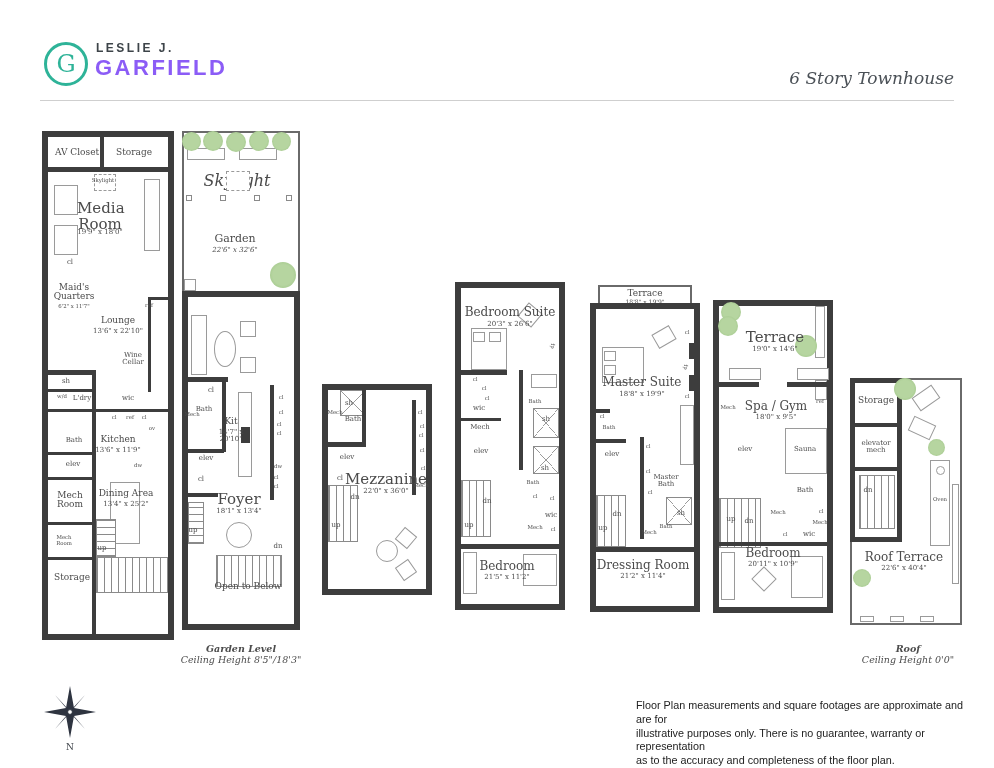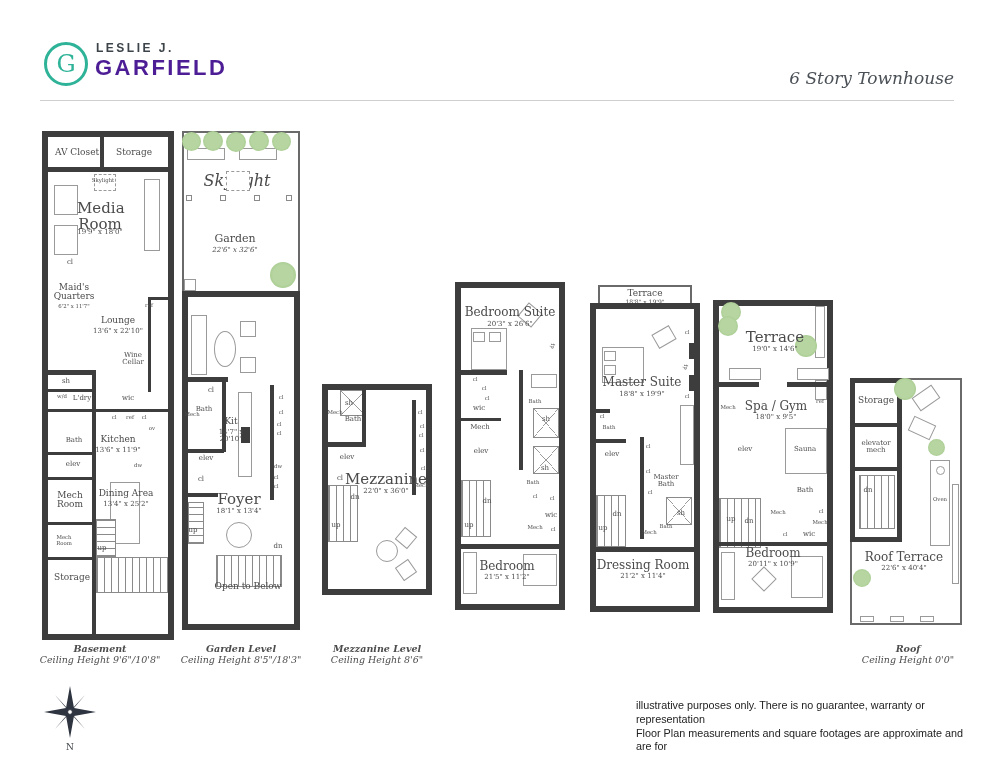--- a/index.html
+++ b/index.html
@@ -5,21 +5,21 @@
   html,body{margin:0;padding:0;background:#fff;}
   .canvas{position:relative;width:994px;height:768px;background:#fff;overflow:hidden;
           font-family:"Liberation Sans",sans-serif;}
   
   .logo-circle{position:absolute;left:44px;top:42px;width:38px;height:38px;border-radius:50%;
                border:3px solid #2eb398;display:flex;align-items:center;justify-content:center;}
   .logo-g{color:#2eb398;font-family:"DejaVu Serif",serif;font-size:24px;line-height:1;}
   .logo-line1{position:absolute;left:96px;top:41px;font-size:12px;font-weight:bold;
               letter-spacing:2.5px;color:#3d4449;}
   .logo-line2{position:absolute;left:95px;top:55px;font-size:22px;font-weight:bold;
-              letter-spacing:2.5px;color:#4c1d95;}
+              letter-spacing:2.5px;color:#8b5cf6;}
   .title{position:absolute;right:40px;top:32px;text-align:right;font-family:"DejaVu Serif",serif;
          font-style:italic;font-weight:bold;font-size:29px;color:#41474d;}
   .subtitle{position:absolute;right:40px;top:68px;text-align:right;font-family:"DejaVu Serif",serif;
             font-style:italic;font-size:17px;color:#4a5056;}
   .rule{position:absolute;left:40px;right:40px;top:100px;border-top:1px solid #cfcfcf;}
   
   .plan{position:absolute;border:6px solid #3d3d3d;background:#fff;box-sizing:border-box;}
   .thin{border:2px solid #6a6a6a;}
   .wrap-abs{position:absolute;}
   .plan i,.plan b,.plan em{position:absolute;transform:translate(-50%,-50%);
@@ -341,44 +341,37 @@
     <div class="f" style="left:84px;top:86px;width:9px;height:9px;border-radius:50%"></div>
     <div class="f" style="left:100px;top:104px;width:7px;height:100px"></div>
     <i class="xs" style="left:88px;top:120px">Oven</i>
     <b class="big" style="left:52px;top:177px">Roof Terrace</b>
     <em style="left:52px;top:189px">22'6" x 40'4"</em>
     <div class="f" style="left:8px;top:236px;width:14px;height:6px"></div>
     <div class="f" style="left:38px;top:236px;width:14px;height:6px"></div>
     <div class="f" style="left:68px;top:236px;width:14px;height:6px"></div>
   </div>
 
-  <div class="cap" style="left:15px;top:643px">
-    <span class="capn">Basement</span>
-    <span class="capc">Ceiling Height 9'6"/10'8"</span>
-  </div>
   <div class="cap" style="left:156px;top:643px">
     <span class="capn">Garden Level</span>
     <span class="capc">Ceiling Height 8'5"/18'3"</span>
-  </div>
-  <div class="cap" style="left:292px;top:643px">
-    <span class="capn">Mezzanine Level</span>
-    <span class="capc">Ceiling Height 8'6"</span>
   </div>
   <div class="cap" style="left:823px;top:643px">
     <span class="capn">Roof</span>
     <span class="capc">Ceiling Height 0'0"</span>
   </div>
 
   <div class="compass">
     <svg width="62" height="52" viewBox="0 0 62 52">
       <polygon points="31,0 35,22 57,26 35,30 31,52 27,30 5,26 27,22" fill="#2e3440"></polygon>
       <polygon points="46,9 33,23 16,43 29,29" fill="#2e3440"></polygon>
       <polygon points="16,9 29,23 46,43 33,29" fill="#2e3440"></polygon>
       <circle cx="31" cy="26" r="2.4" fill="#fff" stroke="#2e3440" stroke-width="1"></circle>
     </svg>
     <div class="compass-n">N</div>
   </div>
   <div class="disclaimer">
+    <div>Floor Plan measurements and square footages are approximate and are for</div>
     <div>illustrative purposes only. There is no guarantee, warranty or representation</div>
-    <div>Floor Plan measurements and square footages are approximate and are for</div>
+    <div>as to the accuracy and completeness of the floor plan.</div>
   </div>
 
 </div>
 
 </body></html>

